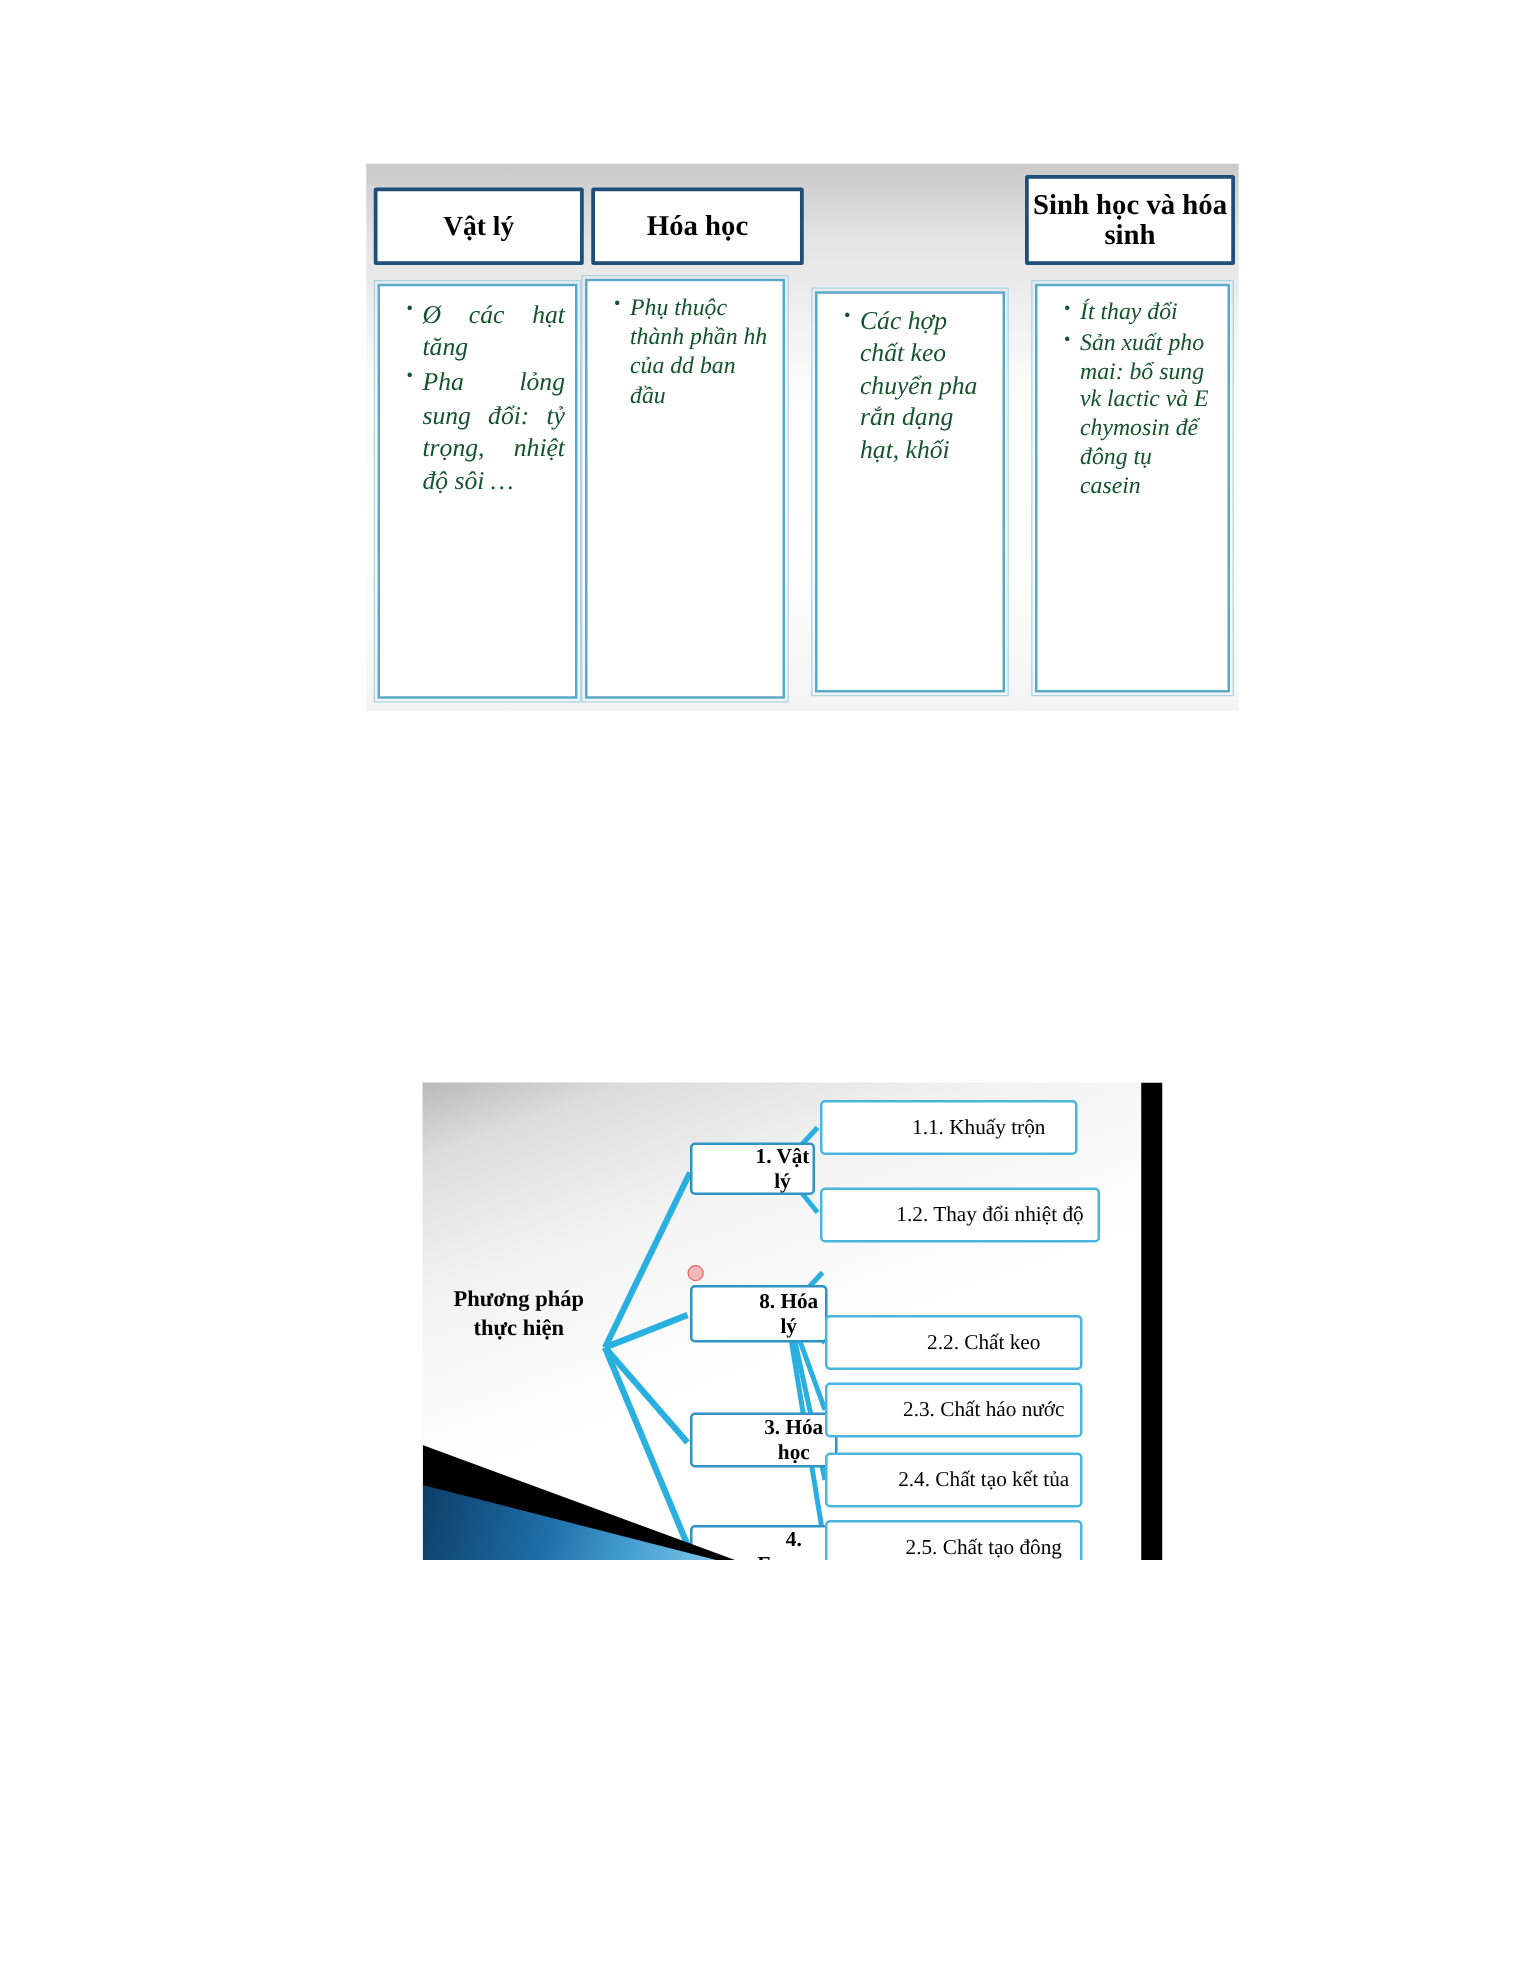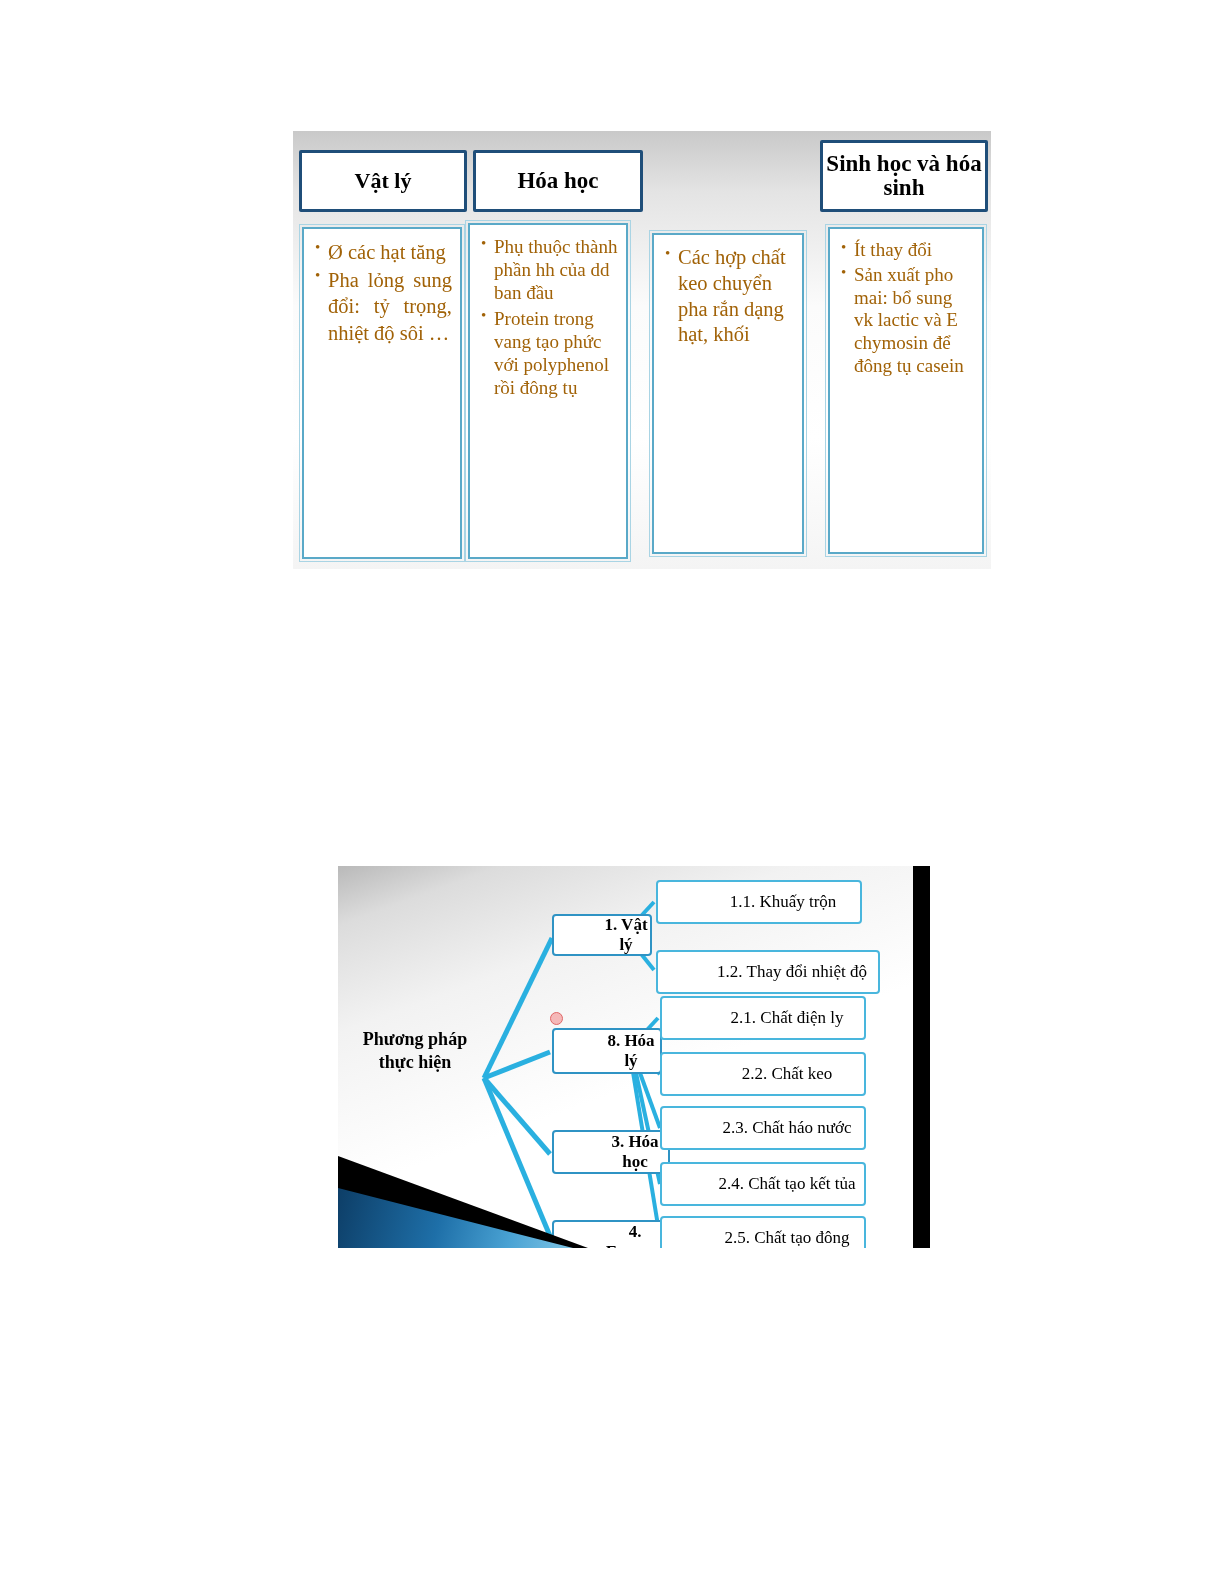--- a/index.html
+++ b/index.html
@@ -38,22 +38,23 @@
     color: #000000;
     line-height: 1.05;
   }
   .col-body {
     position: absolute;
     box-sizing: border-box;
     border: 2px solid #5aa9c8;
     outline: 1px solid #a9d4e4;
     outline-offset: 2px;
     background: #ffffff;
-    padding: 10px 8px 8px 8px;
-    color: #a16207;
+    padding: 10px 8px 8px 18px;
+    color: #14532d;
+    font-style: italic;
   }
   .col-body ul {
     margin: 0;
     padding: 0 0 0 16px;
     list-style: none;
   }
   .col-body li {
     position: relative;
     margin: 0 0 2px 0;
   }
@@ -177,21 +178,20 @@
   <div class="col-body" id="body-0">
     <ul>
       <li>Ø      các hạt tăng</li>
       <li>Pha lỏng sung đổi: tỷ trọng, nhiệt độ sôi …</li>
     </ul>
   </div>
 
   <div class="col-body" id="body-1">
     <ul>
       <li>Phụ thuộc thành phần hh của dd ban đầu</li>
-      <li>Protein trong vang tạo phức với polyphenol rồi đông tụ</li>
     </ul>
   </div>
 
   <div class="col-body" id="body-2">
     <ul>
       <li>Các hợp chất keo chuyển pha rắn dạng hạt, khối</li>
     </ul>
   </div>
 
   <div class="col-body" id="body-3">
@@ -238,23 +238,20 @@
     <span>4. Enzyme</span>
   </div>
 
   <div class="mm-node" style="left:318px; top:14px; width:206px; height:44px;">
     <span>1.1. Khuấy trộn</span>
   </div>
   <div class="mm-node" style="left:318px; top:84px; width:224px; height:44px;">
     <span>1.2. Thay đổi nhiệt độ</span>
   </div>
 
-  <div class="mm-node" style="left:322px; top:130px; width:206px; height:44px;">
-    <span>2.1. Chất điện ly</span>
-  </div>
   <div class="mm-node" style="left:322px; top:186px; width:206px; height:44px;">
     <span>2.2. Chất keo</span>
   </div>
   <div class="mm-node" style="left:322px; top:240px; width:206px; height:44px;">
     <span>2.3. Chất háo nước</span>
   </div>
   <div class="mm-node" style="left:322px; top:296px; width:206px; height:44px;">
     <span>2.4. Chất tạo kết tủa</span>
   </div>
   <div class="mm-node" style="left:322px; top:350px; width:206px; height:44px;">

